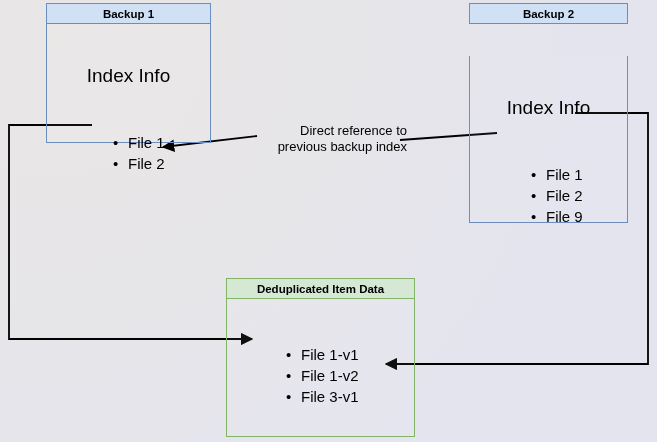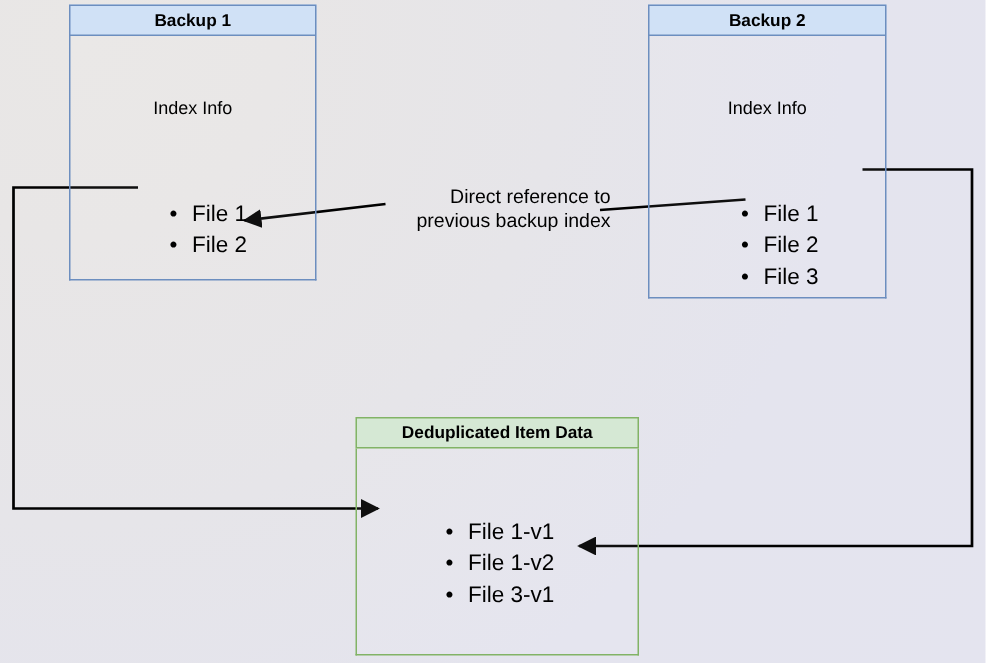--- a/index.html
+++ b/index.html
@@ -62,21 +62,21 @@
   .node-green .node-body {
     background: rgba(255,255,255,0.06);
     border: 1px solid #82b366;
     border-top: none;
   }
   .index-title {
     position: absolute;
     left: 0;
     right: 0;
     text-align: center;
-    font-size: 12px;
+    font-size: 19px;
     color: #000000;
   }
   .bullet-list {
     position: absolute;
     margin: 16px;
     padding: 0;
     list-style: none;
   }
   .bullet-list li {
     font-size: 15px;
@@ -125,44 +125,44 @@
 
     <g>
       <path d="M 497 133 L 400 140" fill="none" stroke="#000000" stroke-width="1.8"></path>
     </g>
 
     <g>
       <path d="M 257 136 L 163 147" fill="none" stroke="#000000" stroke-width="1.8" marker-end="url(#arrow-end)"></path>
     </g>
   </svg>
 
-  <div class="node node-blue" style="left:46px; top:3px; width:165px; height:184px;justify-content:space-between;">
+  <div class="node node-blue" style="left:46px; top:3px; width:165px; height:140px;justify-content:space-between;">
     <div class="node-header">Backup 1</div>
     <div class="node-body">
       <div class="index-title" style="top:41px;">Index Info</div>
       <ul class="bullet-list" style="left:50px; top:92px;">
         <li>File 1</li>
         <li>File 2</li>
       </ul>
     </div>
   </div>
 
-  <div class="node node-blue" style="left:432px; top:3px; width:159px; height:196px;">
+  <div class="node node-blue" style="left:469px; top:3px; width:159px; height:220px;gap:32px;">
     <div class="node-header">Backup 2</div>
     <div class="node-body">
       <div class="index-title" style="top:41px;">Index Info</div>
       <ul class="bullet-list" style="left:45px; top:92px;">
         <li>File 1</li>
         <li>File 2</li>
-        <li>File 3</li>
+        <li>File 9</li>
       </ul>
     </div>
   </div>
 
-  <div class="node node-green" style="left:237px; top:278px; width:189px; height:159px;">
+  <div class="node node-green" style="left:226px; top:278px; width:189px; height:159px;">
     <div class="node-header">Deduplicated Item Data</div>
     <div class="node-body">
       <ul class="bullet-list" style="left:43px; top:29px;">
         <li>File 1-v1</li>
         <li>File 1-v2</li>
         <li>File 3-v1</li>
       </ul>
     </div>
   </div>
 

